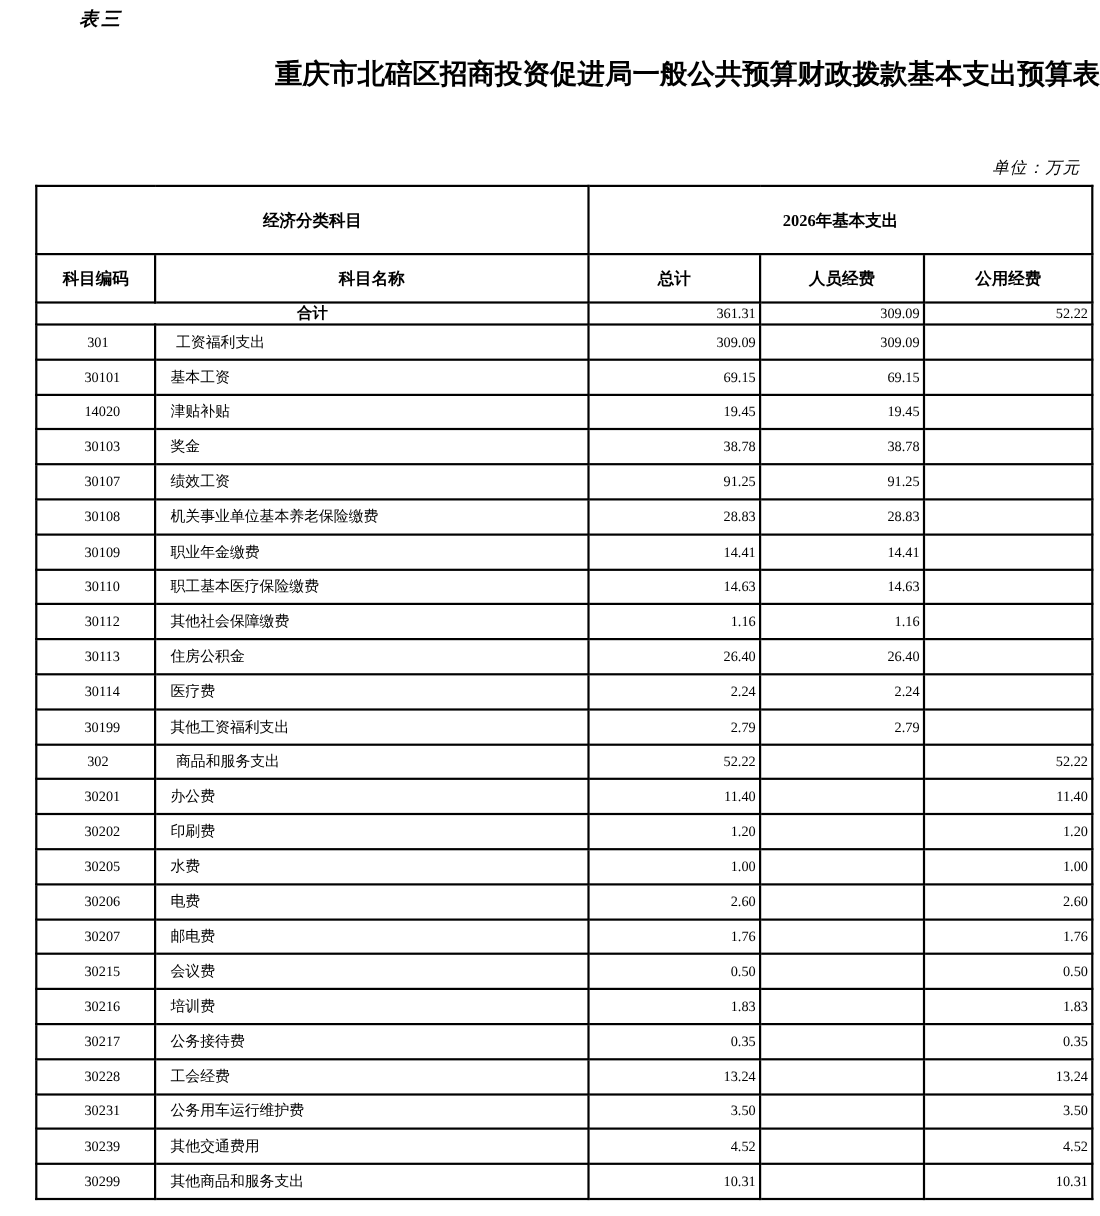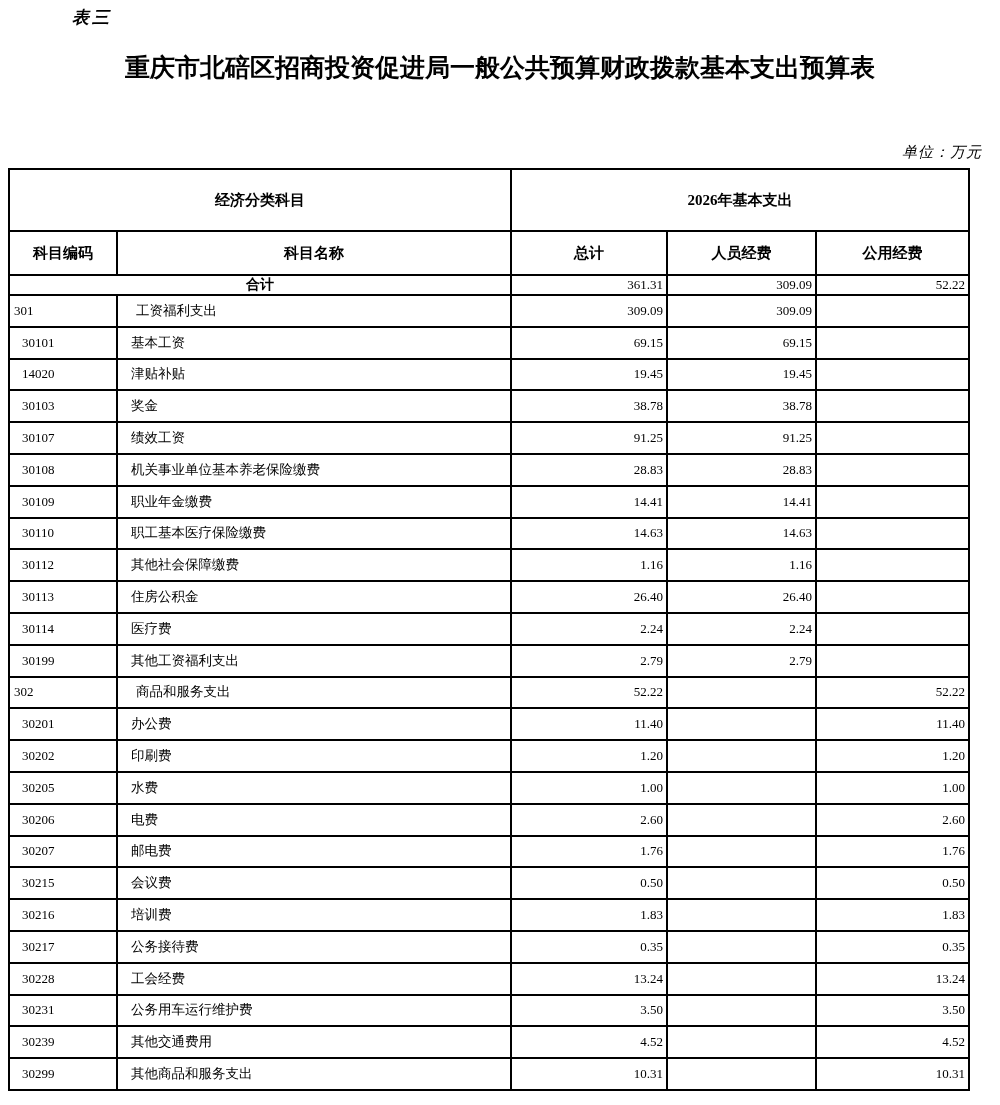--- a/index.html
+++ b/index.html
@@ -23,37 +23,37 @@
     font-weight: bold;
     letter-spacing: 3px;
     margin-left: 48px;
   }
   .page-title {
     position: absolute;
     left: 0;
     right: 0;
     top: 50px;
     margin: 0;
-    text-align: center;
+    text-align: right;
     font-size: 25px;
     font-weight: bold;
     font-family: "Liberation Sans", "DejaVu Sans", sans-serif;
     line-height: 34px;
   }
   .unit-note {
     position: absolute;
     right: 18px;
     top: 143px;
     font-size: 15px;
     font-style: italic;
     letter-spacing: 1px;
   }
   table.budget-table {
     position: absolute;
-    left: 8px;
+    left: 32px;
     top: 168px;
     width: 960px;
     border-collapse: collapse;
     table-layout: fixed;
     border: 2px solid #701a75;
   }
   .budget-table th,
   .budget-table td {
     border: 2px solid #000;
     padding: 0;
@@ -69,21 +69,21 @@
   tr.hrow1 { height: 62px; }
   tr.hrow2 { height: 44px; }
   tr.total-row { height: 16px; }
   tbody tr.data-row { height: 31.8px; }
   td.total-label {
     text-align: center;
     font-weight: bold;
     font-size: 14px;
   }
   td.code {
-    text-align: left;
+    text-align: center;
     font-size: 13px;
     padding-left: 4px;
   }
   td.name {
     text-align: left;
     font-size: 13.5px;
     padding-left: 18px;
   }
   td.num {
     text-align: right;

